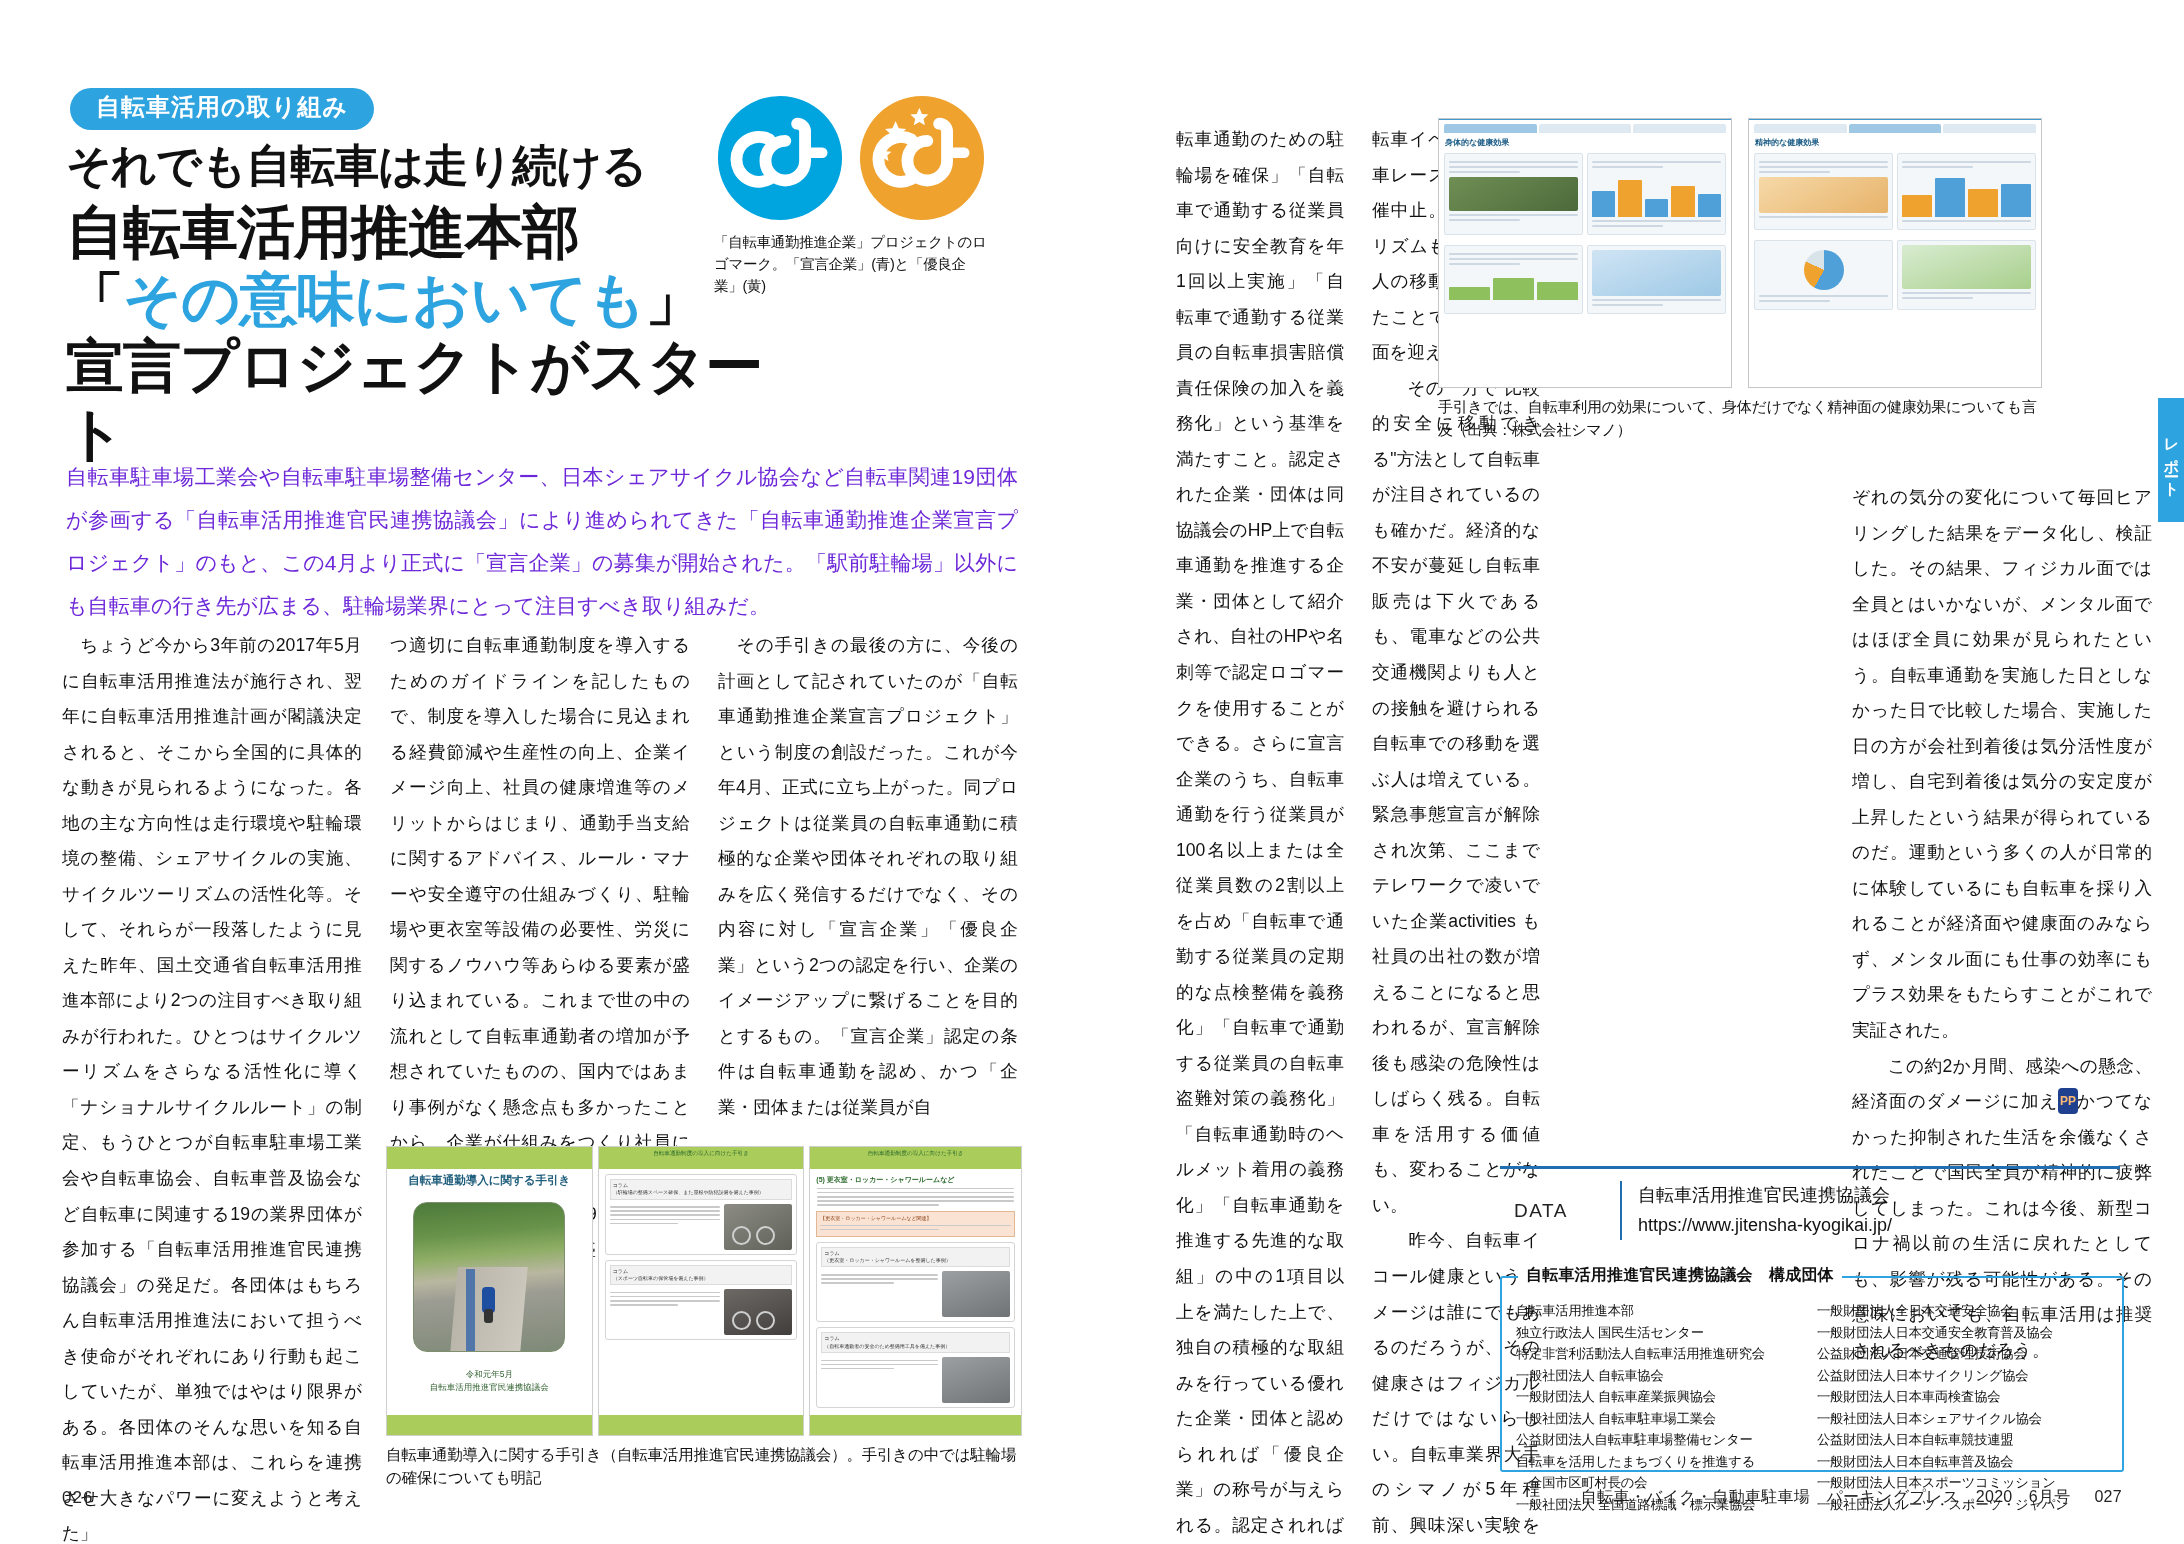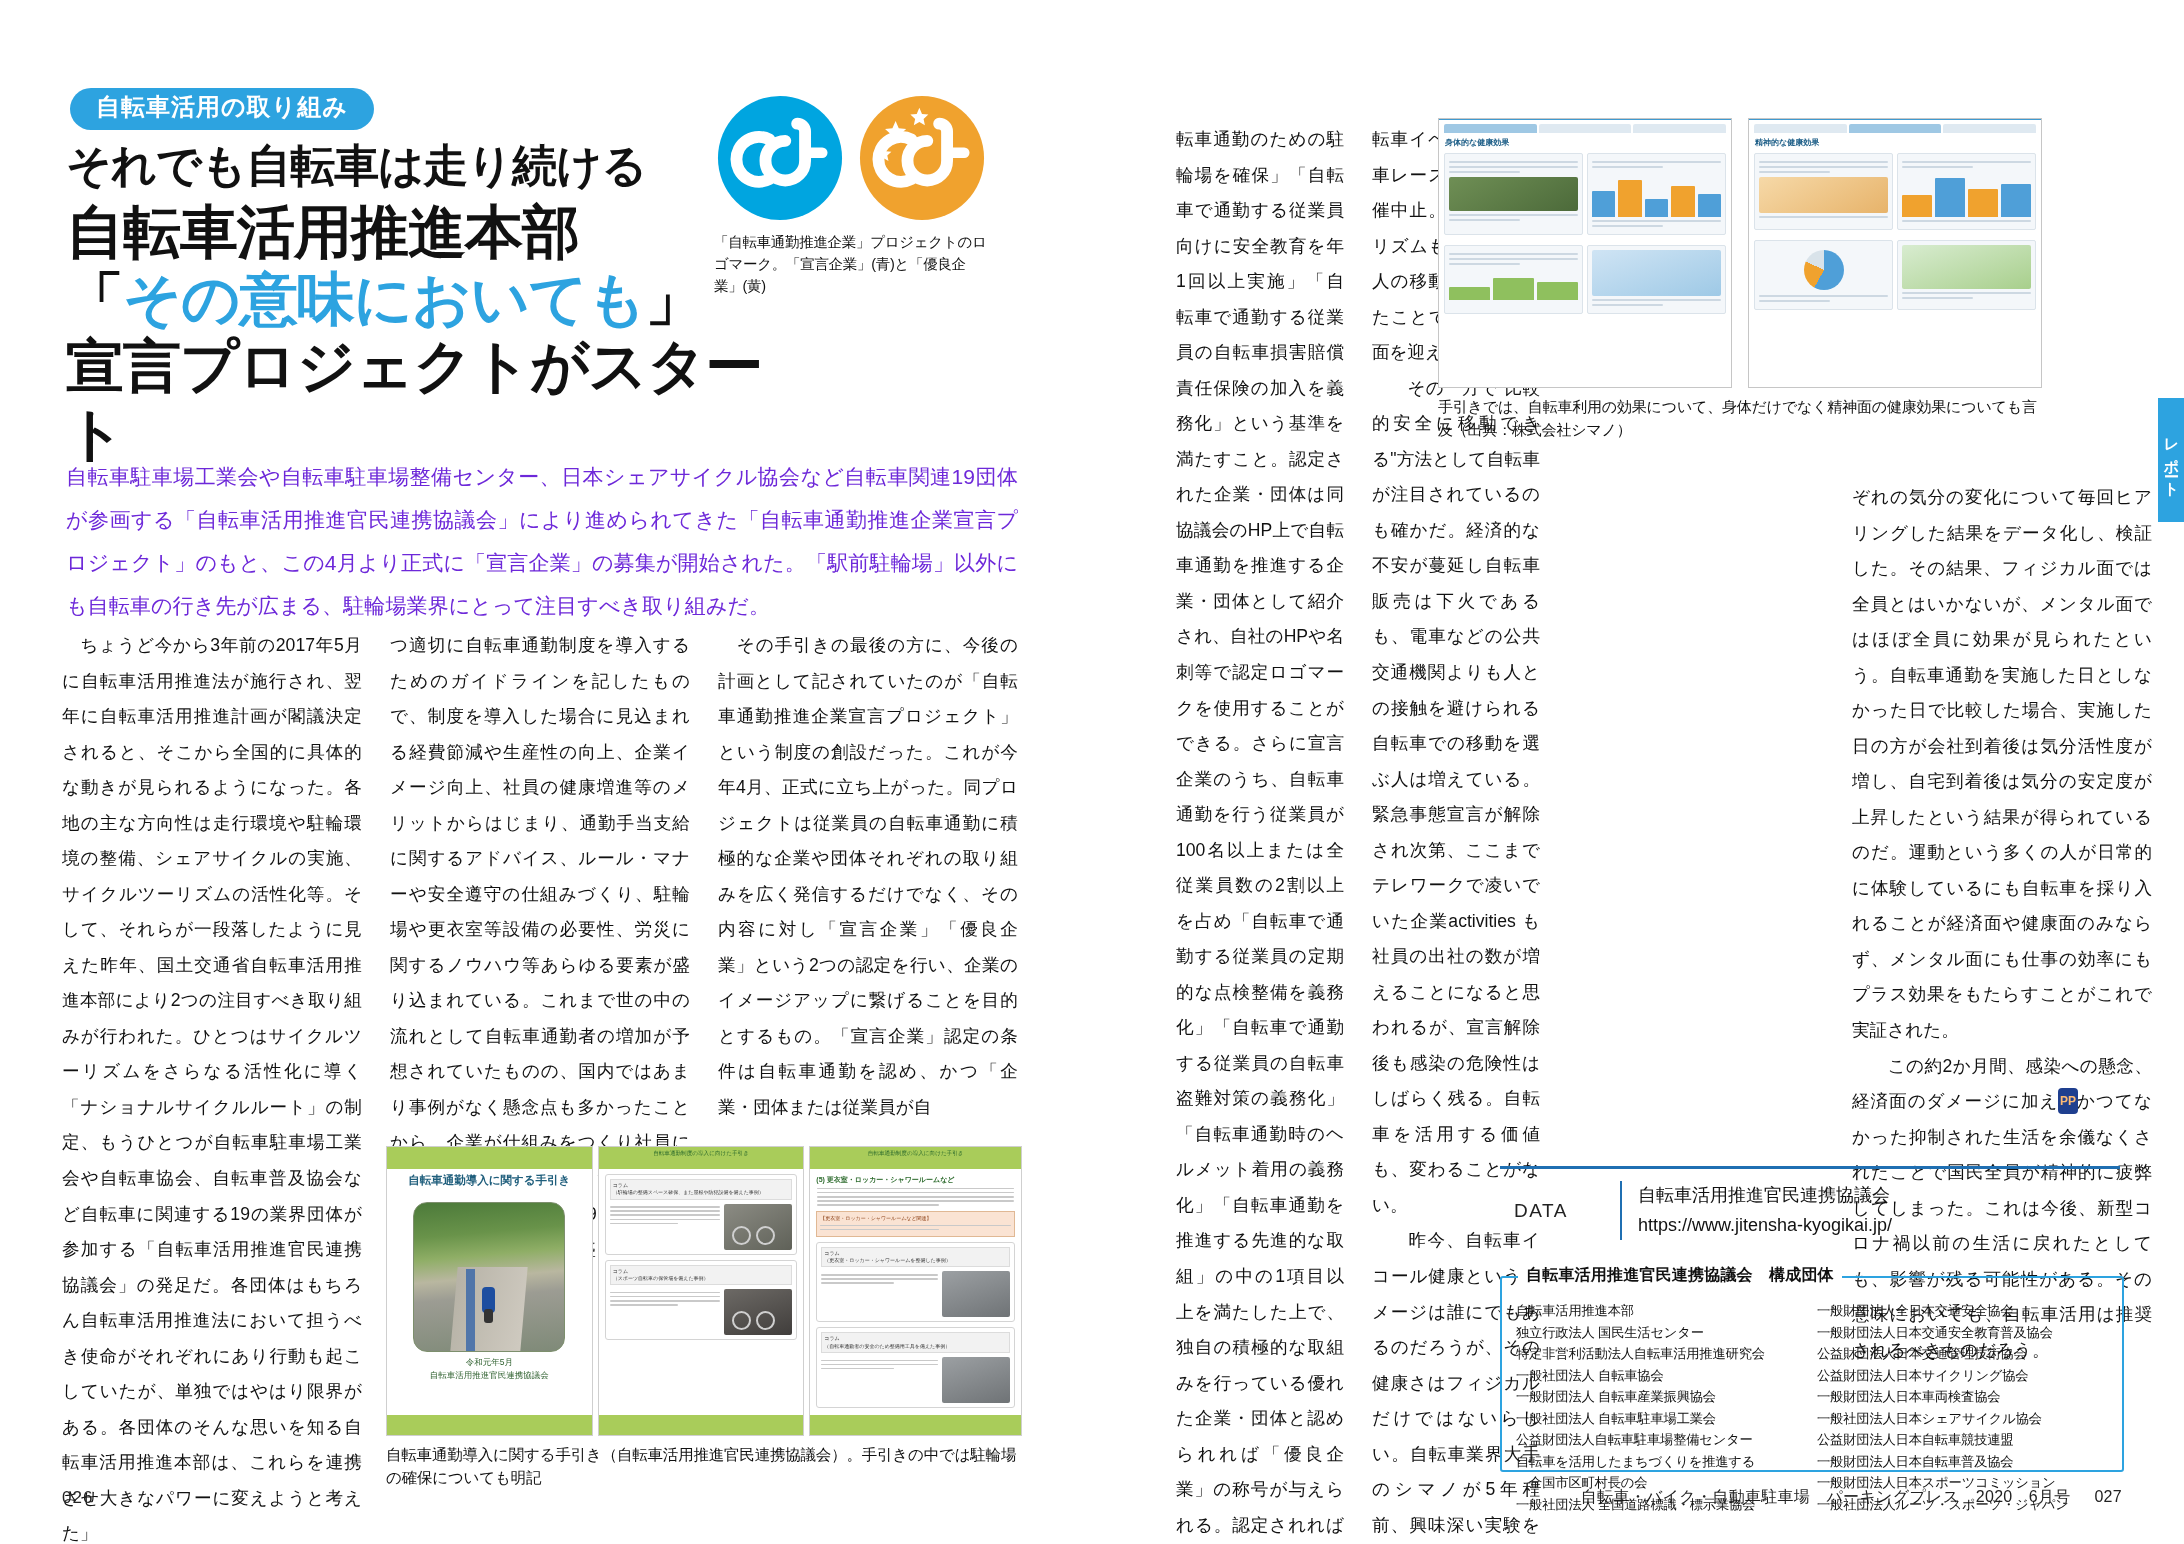--- a/index.html
+++ b/index.html
@@ -75,21 +75,21 @@
     margin:14px auto 0;width:150px;height:148px;border-radius:14px;
     background:
       linear-gradient(175deg,#4c7a3a 0%,#69934a 22%,#8fae66 36%,#b9b7a0 50%,#9c9c93 62%,#7f8a78 100%);
     position:relative;overflow:hidden;border:1px solid #7d8f6d;
   }
   .b1-road{position:absolute;left:40px;top:64px;width:70px;height:84px;
     background:linear-gradient(100deg,#b6b2a6,#cfcac0);transform:skewX(-5deg);}
   .b1-lane{position:absolute;left:52px;top:66px;width:9px;height:82px;background:#2c5fa8;opacity:.75;}
   .b1-rider{position:absolute;left:68px;top:84px;width:13px;height:26px;background:#1d4ea0;border-radius:4px;}
   .b1-rider:after{content:"";position:absolute;left:2px;top:22px;width:9px;height:14px;background:#333;border-radius:3px;}
-  .b1-foot{font-size:8.5px;color:#2d5f2d;text-align:center;margin-top:4px;line-height:1.5;}
+  .b1-foot{font-size:8.5px;color:#2d5f2d;text-align:center;margin-top:16px;line-height:1.5;}
   .pg-head{font-size:5.6px;color:#2d6b2d;text-align:center;line-height:1.3;padding-top:3px;}
   .mini-card{background:#fff;border:1px solid #d4d4d4;border-radius:3px;margin:5px 6px;padding:4px;}
   .mini-hd{background:#f2f2f2;border:1px solid #dcdcdc;font-size:5px;line-height:1.45;color:#333;padding:2px;}
   .mini-body{display:flex;gap:4px;margin-top:4px;}
   .mini-txt{flex:1;}
   .ln{height:1.6px;background:#c9c9c9;margin:2.6px 0;border-radius:1px;}
   .ln.s{width:62%;}
   .mini-photo{width:68px;height:46px;border-radius:2px;background:linear-gradient(150deg,#8c8c84,#5f6158);position:relative;overflow:hidden;}
   .mini-photo.bike2{background:linear-gradient(160deg,#6d6a66,#403d3b);}
   .mini-photo.bike3{background:linear-gradient(160deg,#9ca0a3,#6f7376);}

